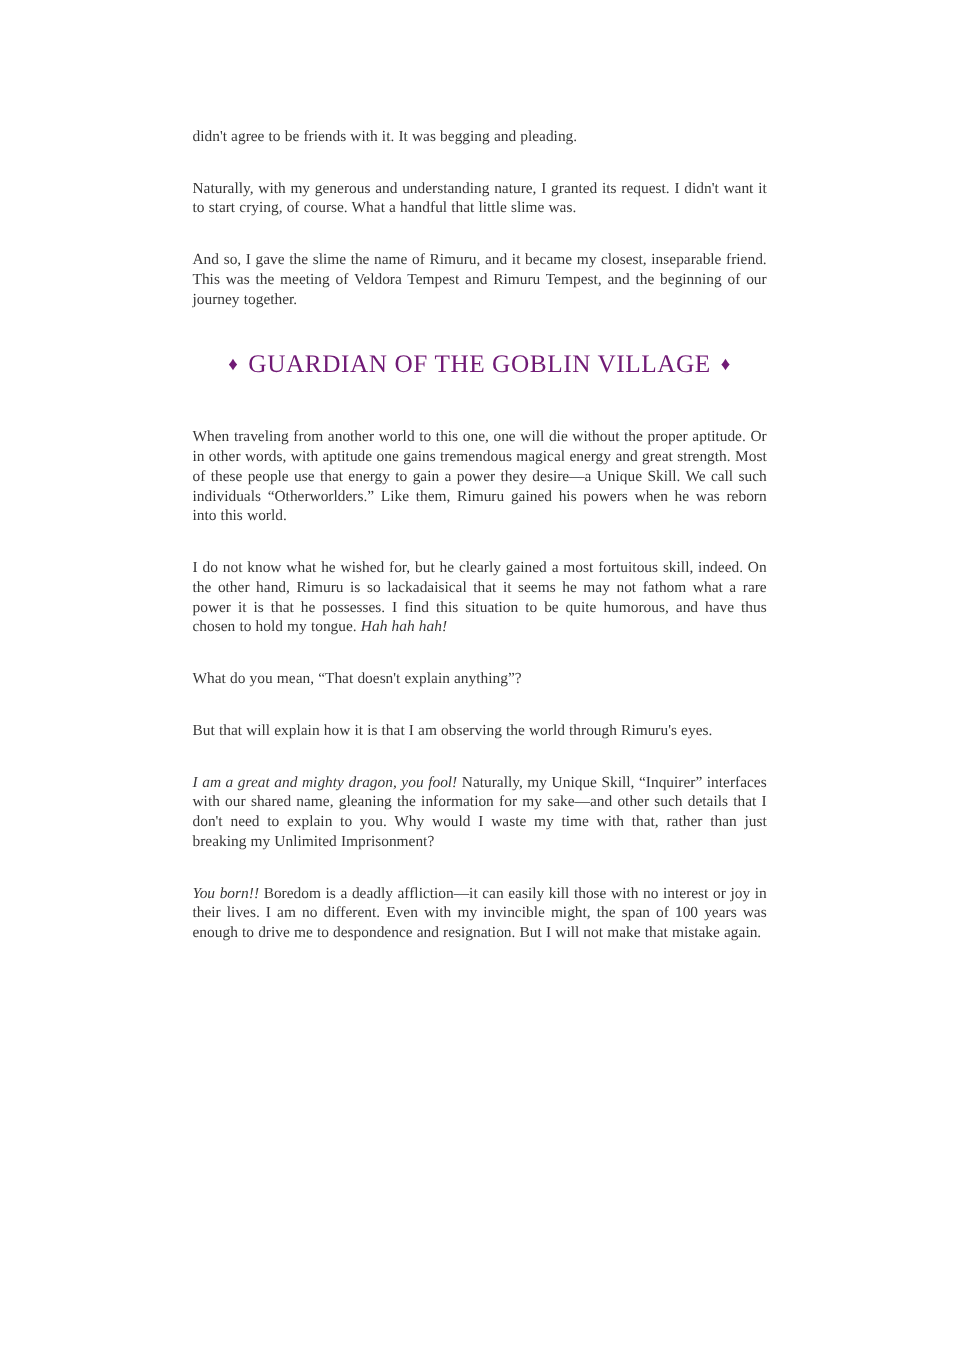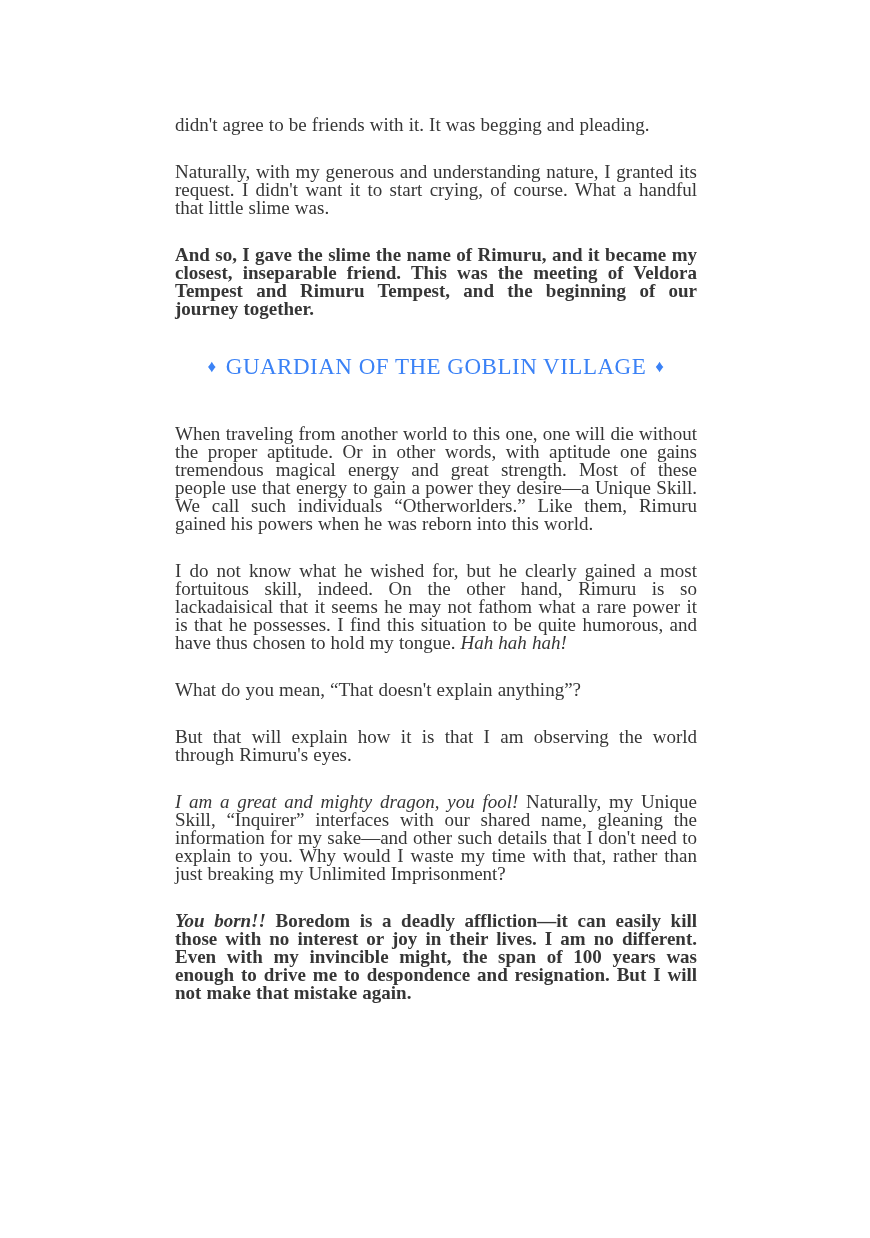--- a/index.html
+++ b/index.html
@@ -20,41 +20,40 @@
     background: #ffffff;
   }
   .content {
     position: absolute;
     left: 175px;
     top: 116px;
     width: 522px;
     color: #363636;
   }
   .para {
-    font-size: 19px;
+    font-size: 14px;
     line-height: 18px;
     margin: 0 0 29px 0;
     text-align: justify;
     hyphens: auto;
     -webkit-hyphens: auto;
     word-spacing: 0.02em;
   }
   .para:last-child {
     margin-bottom: 0;
-    font-weight: bold;
   }
   .para em {
   }
   .heading {
     text-align: center;
     font-size: 23px;
     line-height: 30px;
     letter-spacing: 0.5px;
     margin: 34px 0 43px 0;
-    color: #3b82f6;
+    color: #701a75;
     white-space: nowrap;
   }
   .heading .diamond {
     font-size: 17px;
     vertical-align: 2px;
     padding: 0 9px;
   }
 </style>
 </head>
 <body>

